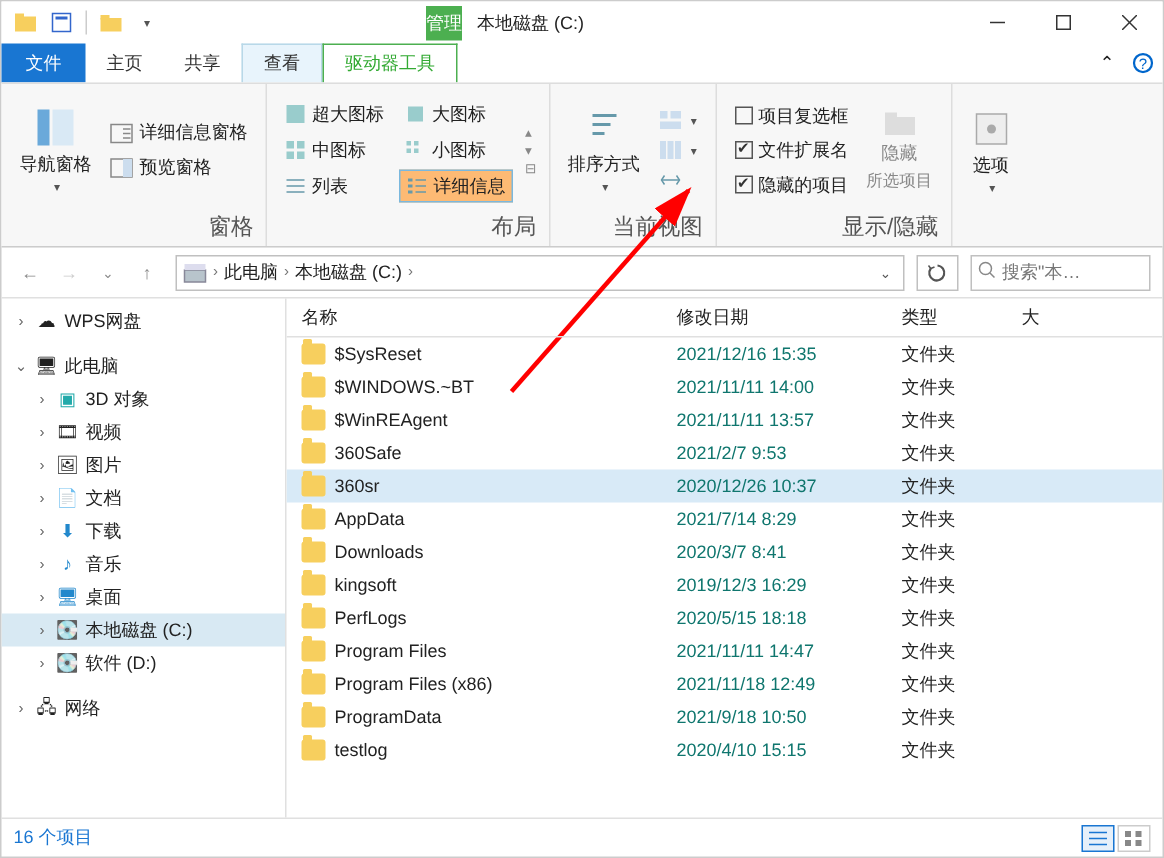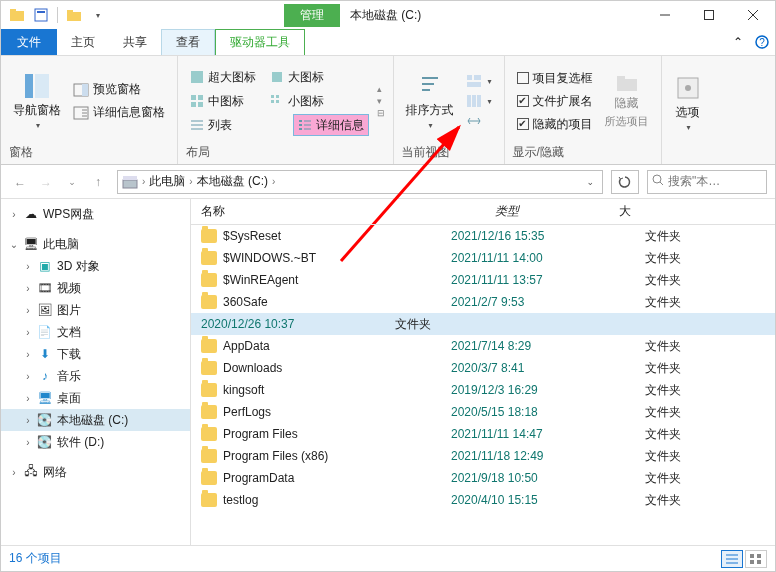--- a/index.html
+++ b/index.html
@@ -5,46 +5,46 @@
   * { box-sizing: border-box; margin: 0; padding: 0; }
   body { font-family: "Microsoft YaHei", "Segoe UI", sans-serif; font-size: 12px; background: #fff; width:776px; height:572px; overflow:hidden; color:#222; }
   .window { width:776px; height:572px; display:flex; flex-direction:column; border:1px solid #ccc; background:#fff; }
 
   
   .titlebar { height:28px; display:flex; align-items:center; background:#fff; }
   .titlebar .qat { display:flex; align-items:center; padding:0 6px; gap:4px; }
   .titlebar .qat-icon { width:20px; height:20px; display:flex; align-items:center; justify-content:center; }
   .titlebar .divider { width:1px; height:16px; background:#ccc; margin:0 2px; }
   .titlebar .center { flex:1; display:flex; align-items:center; justify-content:flex-start; padding-left:170px; }
-  .titlebar .manage-label { background:#4CAF50; color:#fff; padding:3px 16px; font-size:12px; margin-right:10px; }
+  .titlebar .manage-label { background:#4CAF50; color:#fff; padding:3px 0; font-size:12px; margin-right:10px; }
   .titlebar .title-text { font-size:12px; color:#222; }
   .titlebar .winbtns { display:flex; }
   .titlebar .winbtn { width:44px; height:28px; display:flex; align-items:center; justify-content:center; }
 
   
   .tabbar { height:26px; display:flex; align-items:stretch; background:#fff; }
   .tab-file { background:#1976D2; color:#fff; padding:0 16px; display:flex; align-items:center; font-size:12px; }
   .tab { padding:0 14px; display:flex; align-items:center; font-size:12px; color:#333; }
   .tab.active { background:#e8f4fc; border:1px solid #b8d8e8; border-bottom:none; }
   .tab.drive { border:1px solid #4CAF50; border-bottom:none; color:#3a3; }
   .tabbar .spacer { flex:1; }
   .help-icon { width:26px; display:flex; align-items:center; justify-content:center; color:#0066cc; }
   .caret-up { width:22px; display:flex; align-items:center; justify-content:center; }
 
   
   .ribbon { height:110px; background:#f7f7f7; border-top:1px solid #ddd; border-bottom:1px solid #ccc; display:flex; }
   .ribbon-group { border-right:1px solid #ddd; padding:4px 8px 0 8px; display:flex; flex-direction:column; }
   .ribbon-group-body { flex:1; display:flex; align-items:center; gap:4px; }
-  .ribbon-group-label { font-size:12px; text-align:left; color:#555; padding:2px 0 3px 0; }
+  .ribbon-group-label { font-size:15px; text-align:right; color:#555; padding:2px 0 3px 0; }
   .rb-btn { display:flex; align-items:center; gap:4px; padding:2px 4px; font-size:12px; }
   .rb-vstack { display:flex; flex-direction:column; gap:2px; }
   .rb-big { display:flex; flex-direction:column; align-items:center; gap:2px; padding:2px 4px; font-size:12px; }
   .rb-big .big-sq { width:28px; height:28px; }
   .view-cell { display:flex; align-items:center; gap:4px; padding:1px 4px; font-size:12px; white-space:nowrap; }
-  .view-cell.active { background:#f9a8d4; border:1px solid #7ab8de;margin-left:27px; }
+  .view-cell.active { background:#fdba74; border:1px solid #7ab8de; }
   .view-grid { display:grid; grid-template-columns:auto auto; grid-auto-rows:22px; gap:2px 6px; }
   .chk { width:12px; height:12px; border:1px solid #555; display:inline-flex; align-items:center; justify-content:center; font-size:10px; line-height:10px; }
   .chk.checked::after { content:"✔"; color:#333; }
   .dd-caret { font-size:8px; color:#555; margin-left:2px; }
 
   
   .arrow-overlay { position:absolute; pointer-events:none; }
 
   
   .addrbar { height:34px; display:flex; align-items:center; padding:4px 8px; gap:8px; border-bottom:1px solid #e0e0e0; }
@@ -61,30 +61,30 @@
   
   .body { flex:1; display:flex; min-height:0; }
   .sidebar { width:190px; border-right:1px solid #e0e0e0; overflow:auto; padding:4px 0; }
   .sb-item { display:flex; align-items:center; gap:4px; padding:2px 4px 2px 8px; font-size:12px; height:22px; }
   .sb-item.selected { background:#d8e9f3; }
   .sb-caret { width:10px; color:#666; font-size:10px; text-align:center; }
   .sb-indent1 { padding-left:22px; }
   .sb-icon { width:16px; height:16px; display:inline-flex; align-items:center; justify-content:center; font-size:12px; }
 
   .filelist { flex:1; overflow:auto; position:relative; }
-  .columns { display:flex; border-bottom:1px solid #e0e0e0; height:26px; align-items:center; font-size:12px; color:#222; padding-left:10px;gap:44px; }
+  .columns { display:flex; border-bottom:1px solid #e0e0e0; height:26px; align-items:center; font-size:12px; color:#222; padding-left:10px; }
   .col-name { width:250px; }
   .col-date { width:150px; }
-  .col-type { width:80px;font-style:italic; }
+  .col-type { width:80px; }
   .col-size { width:40px; }
   .row { display:flex; align-items:center; height:22px; padding-left:10px; font-size:12px; }
   .row.selected { background:#d8eaf7; }
   .row .fname { width:250px; display:flex; align-items:center; gap:6px; }
   .row .fdate { width:150px; color:#0f766e; }
-  .row .ftype { width:80px;text-align:right; }
+  .row .ftype { width:80px; }
   .folder-ic { width:16px; height:14px; background:#f7cf5e; border-radius:2px; position:relative; }
   .folder-ic::before { content:""; position:absolute; top:-3px; left:1px; width:6px; height:4px; background:#f7cf5e; border-radius:1px; }
 
   
   .statusbar { height:26px; border-top:1px solid #e0e0e0; display:flex; align-items:center; padding:0 8px; font-size:12px; color:#1976D2; }
   .statusbar .views { margin-left:auto; display:flex; gap:2px; }
   .statusbar .view-sw { width:22px; height:18px; border:1px solid #ccc; display:flex; align-items:center; justify-content:center; }
   .statusbar .view-sw.active { border-color:#1976D2; background:#e6f0fa; }
 </style>
 </head>
@@ -164,32 +164,32 @@
               <rect x="2" y="2" width="8" height="24" fill="#6aa9da"></rect>
               <rect x="12" y="2" width="14" height="24" fill="#d9e9f5"></rect>
             </svg>
           <span>导航窗格</span>
           <span class="dd-caret">▾</span>
         </div>
         <div class="rb-vstack">
           <div class="rb-btn">
             <svg width="16" height="14">
                 <rect x="1" y="1" width="14" height="12" fill="none" stroke="#888"></rect>
-                <rect x="9" y="1" width="6" height="12" fill="#cde"></rect>
-              </svg>
-            <span>预览窗格</span>
-          </div>
-          <div class="rb-btn">
-            <svg width="16" height="14">
-                <rect x="1" y="1" width="14" height="12" fill="none" stroke="#888"></rect>
                 <line x1="9" y1="4" x2="14" y2="4" stroke="#888"></line>
                 <line x1="9" y1="7" x2="14" y2="7" stroke="#888"></line>
                 <line x1="9" y1="10" x2="14" y2="10" stroke="#888"></line>
               </svg>
             <span>详细信息窗格</span>
+          </div>
+          <div class="rb-btn">
+            <svg width="16" height="14">
+                <rect x="1" y="1" width="14" height="12" fill="none" stroke="#888"></rect>
+                <rect x="9" y="1" width="6" height="12" fill="#cde"></rect>
+              </svg>
+            <span>预览窗格</span>
           </div>
         </div>
       </div>
       <div class="ribbon-group-label">窗格</div>
     </div>
 
     <div class="ribbon-group">
       <div class="ribbon-group-body">
         <div class="view-grid">
           <div class="view-cell">
@@ -441,20 +441,21 @@
       <div class="sb-item">
           <span class="sb-caret">›</span>
           <span class="sb-icon">🖧</span>
           <span>网络</span>
         </div>
     </div>
 
     <div class="filelist">
       <div class="columns">
         <div class="col-name">名称</div>
+        <div class="col-date">修改日期</div>
         <div class="col-type">类型</div>
         <div class="col-size">大</div>
       </div>
       <div id="file-rows">
           <div class="row">
             <div class="fname">
               <span class="folder-ic"></span>
               <span>$SysReset</span>
             </div>
             <div class="fdate">2021/12/16 15:35</div>
@@ -478,20 +479,24 @@
           </div>
           <div class="row">
             <div class="fname">
               <span class="folder-ic"></span>
               <span>360Safe</span>
             </div>
             <div class="fdate">2021/2/7 9:53</div>
             <div class="ftype">文件夹</div>
           </div>
           <div class="row selected">
+            <div class="fname">
+              <span class="folder-ic"></span>
+              <span>360sr</span>
+            </div>
             <div class="fdate">2020/12/26 10:37</div>
             <div class="ftype">文件夹</div>
           </div>
           <div class="row">
             <div class="fname">
               <span class="folder-ic"></span>
               <span>AppData</span>
             </div>
             <div class="fdate">2021/7/14 8:29</div>
             <div class="ftype">文件夹</div>

